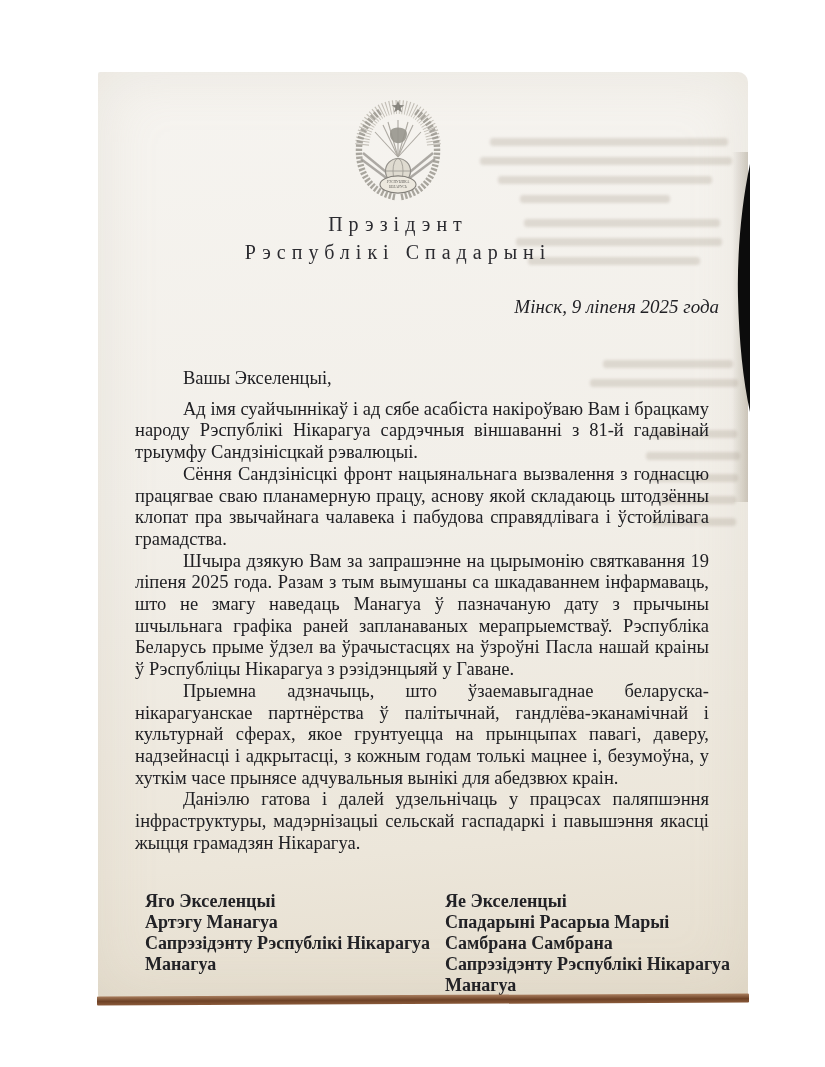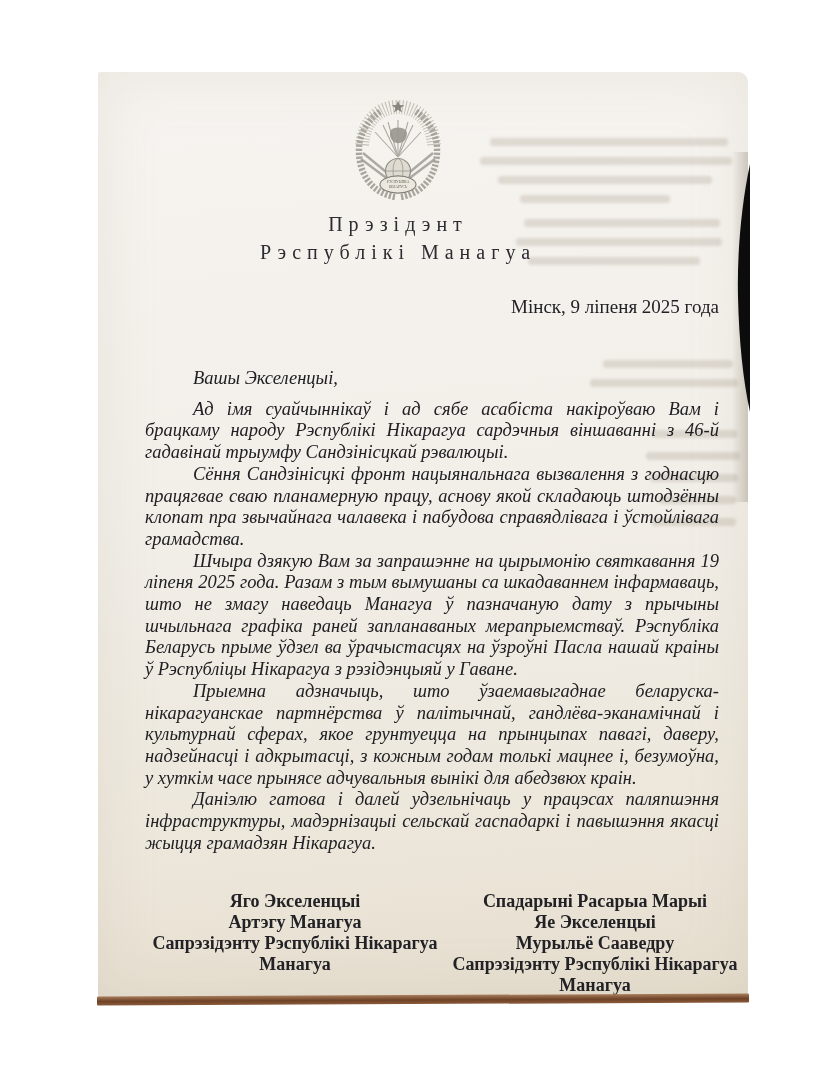--- a/index.html
+++ b/index.html
@@ -33,37 +33,36 @@
   }
   
   .emblem-wrap{position:absolute;left:252px;top:26px;width:96px;height:104px;opacity:.88;}
   .lh-title{
     position:absolute;left:0;top:138px;width:600px;text-align:center;
     font-size:20px;letter-spacing:6px;line-height:28px;color:#2b2b30;
   }
   
   .dateline{
     position:absolute;left:47px;top:224px;width:574px;
-    text-align:right;font-size:19px;color:#222226;
+    text-align:right;font-size:19px;color:#222226;font-style:italic;
   }
   
   .body-block{
-    position:absolute;left:47px;top:296px;width:574px;
+    position:absolute;left:37px;top:296px;width:574px;
     font-size:18.5px;line-height:21.7px;text-align:justify;
     color:#202024;
-    font-style:italic;
   }
   .body-block p{margin:0;text-indent:48px;}
   .body-block p.salutation{margin-bottom:9px;text-align:left;}
   
   .addr{
     position:absolute;top:819px;width:300px;
     font-size:18px;line-height:21px;font-weight:bold;color:#222226;
   }
-  .addr div{white-space:nowrap;text-align:center;}
+  .addr div{white-space:nowrap;}
   .addr-left{left:47px;}
   .addr-right{left:347px;}
   
   .ghost{
     position:absolute;background:rgba(140,128,110,.22);
     filter:blur(1.6px);border-radius:3px;height:8px;
   }
 </style>
 </head>
 <body>
@@ -123,45 +122,45 @@
         <ellipse cx="48" cy="85.5" rx="18" ry="8.6" fill="#ebe7dc" stroke="#73706a" stroke-width="1.1"></ellipse>
         <text x="48" y="84" text-anchor="middle" font-size="3.6" fill="#4c4a46" font-family="Liberation Serif, serif">РЭСПУБЛІКА</text>
         <text x="48" y="89" text-anchor="middle" font-size="3.6" fill="#4c4a46" font-family="Liberation Serif, serif">БЕЛАРУСЬ</text>
 
         <polygon points="48,1.5 49.7,6 54.3,6.2 50.7,9 52,13.5 48,10.8 44,13.5 45.3,9 41.7,6.2 46.3,6" fill="#6d6a64" opacity="0.9"></polygon>
       </svg>
     </div>
 
     <div class="lh-title">
       <div>Прэзідэнт</div>
-      <div>Рэспублікі Манагуа</div>
+      <div>Рэспублікі Спадарыні</div>
     </div>
 
     <div class="dateline">Мінск, 9 ліпеня 2025 года</div>
 
     <div class="body-block">
       <p class="salutation">Вашы Экселенцыі,</p>
-      <p>Ад імя суайчыннікаў і ад сябе асабіста накіроўваю Вам і брацкаму народу Рэспублікі Нікарагуа сардэчныя віншаванні з 46-й гадавінай трыумфу Сандзінісцкай рэвалюцыі.</p>
+      <p>Ад імя суайчыннікаў і ад сябе асабіста накіроўваю Вам і брацкаму народу Рэспублікі Нікарагуа сардэчныя віншаванні з 81-й гадавінай трыумфу Сандзінісцкай рэвалюцыі.</p>
       <p>Сёння Сандзінісцкі фронт нацыянальнага вызвалення з годнасцю працягвае сваю планамерную працу, аснову якой складаюць штодзённы клопат пра звычайнага чалавека і пабудова справядлівага і ўстойлівага грамадства.</p>
       <p>Шчыра дзякую Вам за запрашэнне на цырымонію святкавання 19 ліпеня 2025 года. Разам з тым вымушаны са шкадаваннем інфармаваць, што не змагу наведаць Манагуа ў пазначаную дату з прычыны шчыльнага графіка раней запланаваных мерапрыемстваў. Рэспубліка Беларусь прыме ўдзел ва ўрачыстасцях на ўзроўні Пасла нашай краіны ў Рэспубліцы Нікарагуа з рэзідэнцыяй у Гаване.</p>
       <p>Прыемна адзначыць, што ўзаемавыгаднае беларуска-нікарагуанскае партнёрства ў палітычнай, гандлёва-эканамічнай і культурнай сферах, якое грунтуецца на прынцыпах павагі, даверу, надзейнасці і адкрытасці, з кожным годам толькі мацнее і, безумоўна, у хуткім часе прынясе адчувальныя вынікі для абедзвюх краін.</p>
       <p>Даніэлю гатова і далей удзельнічаць у працэсах паляпшэння інфраструктуры, мадэрнізацыі сельскай гаспадаркі і павышэння якасці жыцця грамадзян Нікарагуа.</p>
     </div>
 
     <div class="addr addr-left">
       <div>Яго Экселенцыі</div>
       <div>Артэгу Манагуа</div>
       <div>Сапрэзідэнту Рэспублікі Нікарагуа</div>
       <div>Манагуа</div>
     </div>
 
     <div class="addr addr-right">
+      <div>Яе Экселенцыі</div>
       <div>Спадарыні Расарыа Марыі</div>
-      <div>Яе Экселенцыі</div>
-      <div>Мурыльё Сааведру</div>
+      <div>Самбрана Самбрана</div>
       <div>Сапрэзідэнту Рэспублікі Нікарагуа</div>
       <div>Манагуа</div>
     </div>
 
   </div>
 
   <div class="page-curl">
     <svg viewBox="0 0 17 248" width="17" height="248">
       <path d="M17,0 C8,42 4,92 5,133 C6,177 10,216 17,248 Z" fill="#0c0c0c"></path>
     </svg>

